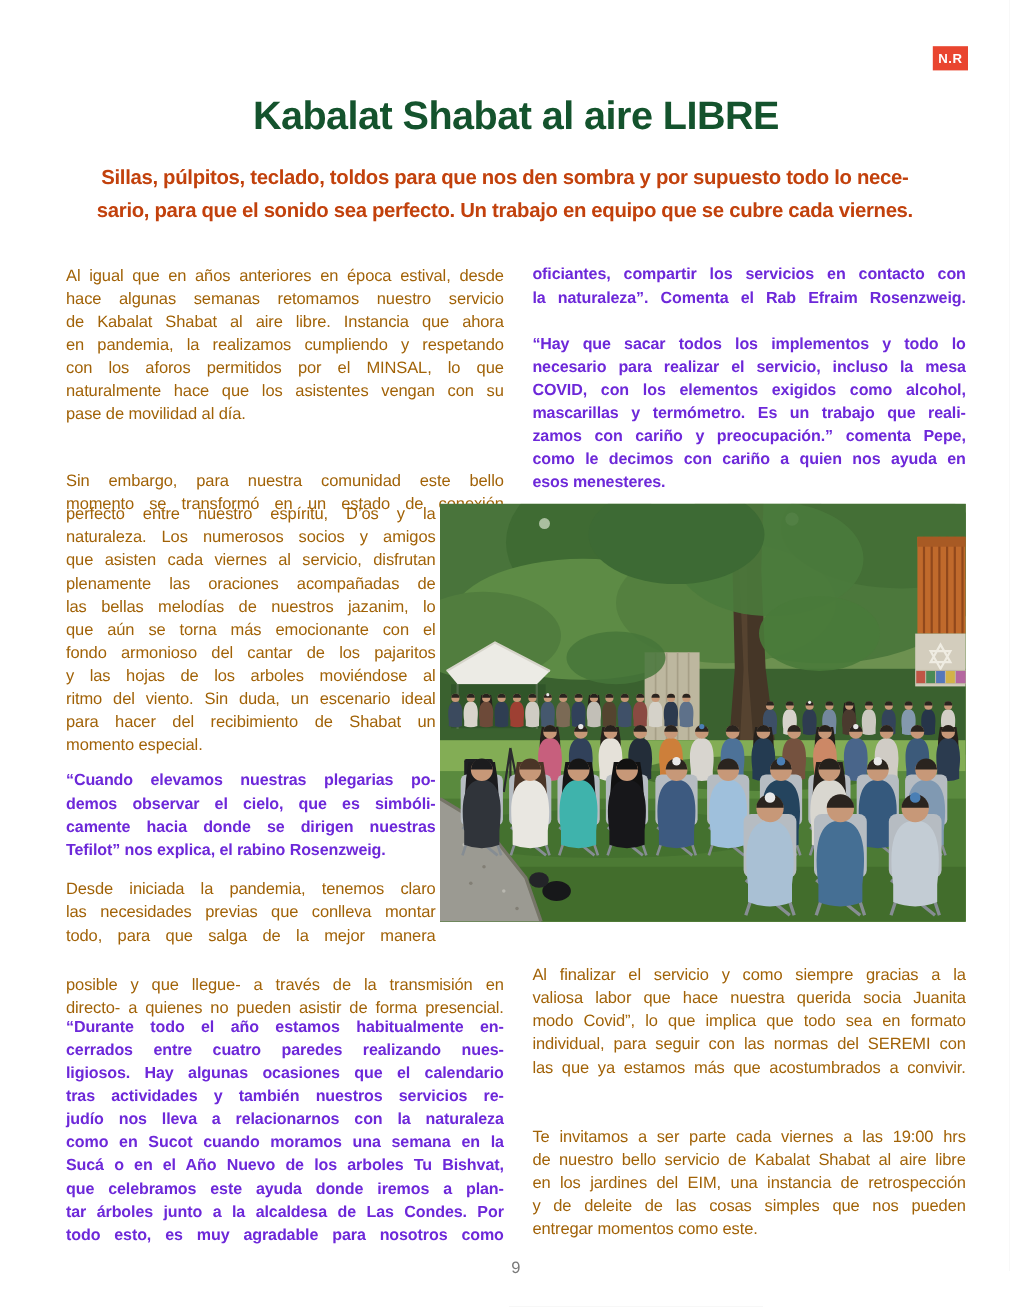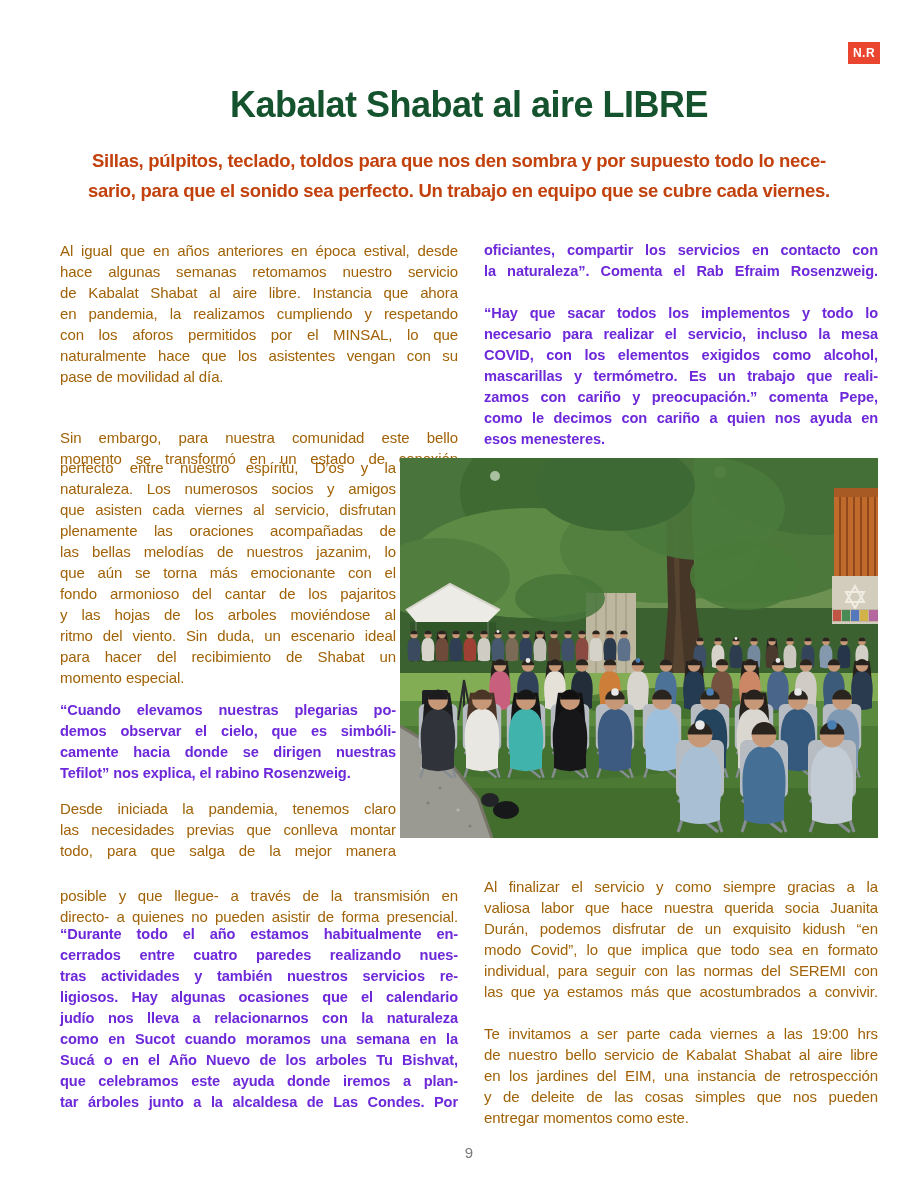--- a/index.html
+++ b/index.html
@@ -78,48 +78,48 @@
     </div>
 
   <div class="abs body" style="left:60px;top:861px;width:398px;margin-top:24px;">
       <div class="ln j">posible y que llegue- a través de la transmisión en</div>
       <div class="ln j">directo- a quienes no pueden asistir de forma presencial.</div>
     </div>
 
   <div class="abs quote" style="left:60px;top:924px;width:398px;">
       <div class="ln j">“Durante todo el año estamos habitualmente en-</div>
       <div class="ln j">cerrados entre cuatro paredes realizando nues-</div>
+      <div class="ln j">ligiosos. Hay algunas ocasiones que el calendario</div>
       <div class="ln j">tras actividades y también nuestros servicios re-</div>
-      <div class="ln j">ligiosos. Hay algunas ocasiones que el calendario</div>
       <div class="ln j">judío nos lleva a relacionarnos con la naturaleza</div>
       <div class="ln j">como en Sucot cuando moramos una semana en la</div>
       <div class="ln j">Sucá o en el Año Nuevo de los arboles Tu Bishvat,</div>
       <div class="ln j">que celebramos este ayuda donde iremos a plan-</div>
       <div class="ln j">tar árboles junto a la alcaldesa de Las Condes. Por</div>
+      <div class="ln j">todo esto, es muy agradable para nosotros como</div>
     </div>
 
   <div class="abs quote" style="left:484px;top:240px;width:394px;">
       <div class="ln j">oficiantes, compartir los servicios en contacto con</div>
       <div class="ln j">la naturaleza”. Comenta el Rab Efraim Rosenzweig.</div>
     </div>
 
   <div class="abs quote" style="left:484px;top:303px;width:394px;">
       <div class="ln j">“Hay que sacar todos los implementos y todo lo</div>
       <div class="ln j">necesario para realizar el servicio, incluso la mesa</div>
       <div class="ln j">COVID, con los elementos exigidos como alcohol,</div>
       <div class="ln j">mascarillas y termómetro. Es un trabajo que reali-</div>
       <div class="ln j">zamos con cariño y preocupación.” comenta Pepe,</div>
       <div class="ln j">como le decimos con cariño a quien nos ayuda en</div>
       <div class="ln">esos menesteres.</div>
     </div>
 
   <div class="abs body" style="left:484px;top:876px;width:394px;">
       <div class="ln j">Al finalizar el servicio y como siempre gracias a la</div>
       <div class="ln j">valiosa labor que hace nuestra querida socia Juanita</div>
-      <div class="ln j">Durán, podemos disfrutar de un exquisito kidush “en</div>
       <div class="ln j">modo Covid”, lo que implica que todo sea en formato</div>
       <div class="ln j">individual, para seguir con las normas del SEREMI con</div>
       <div class="ln j">las que ya estamos más que acostumbrados a convivir.</div>
     </div>
 
   <div class="abs body" style="left:484px;top:1023px;width:394px;">
       <div class="ln j">Te invitamos a ser parte cada viernes a las 19:00 hrs</div>
       <div class="ln j">de nuestro bello servicio de Kabalat Shabat al aire libre</div>
       <div class="ln j">en los jardines del EIM, una instancia de retrospección</div>
       <div class="ln j">y de deleite de las cosas simples que nos pueden</div>

